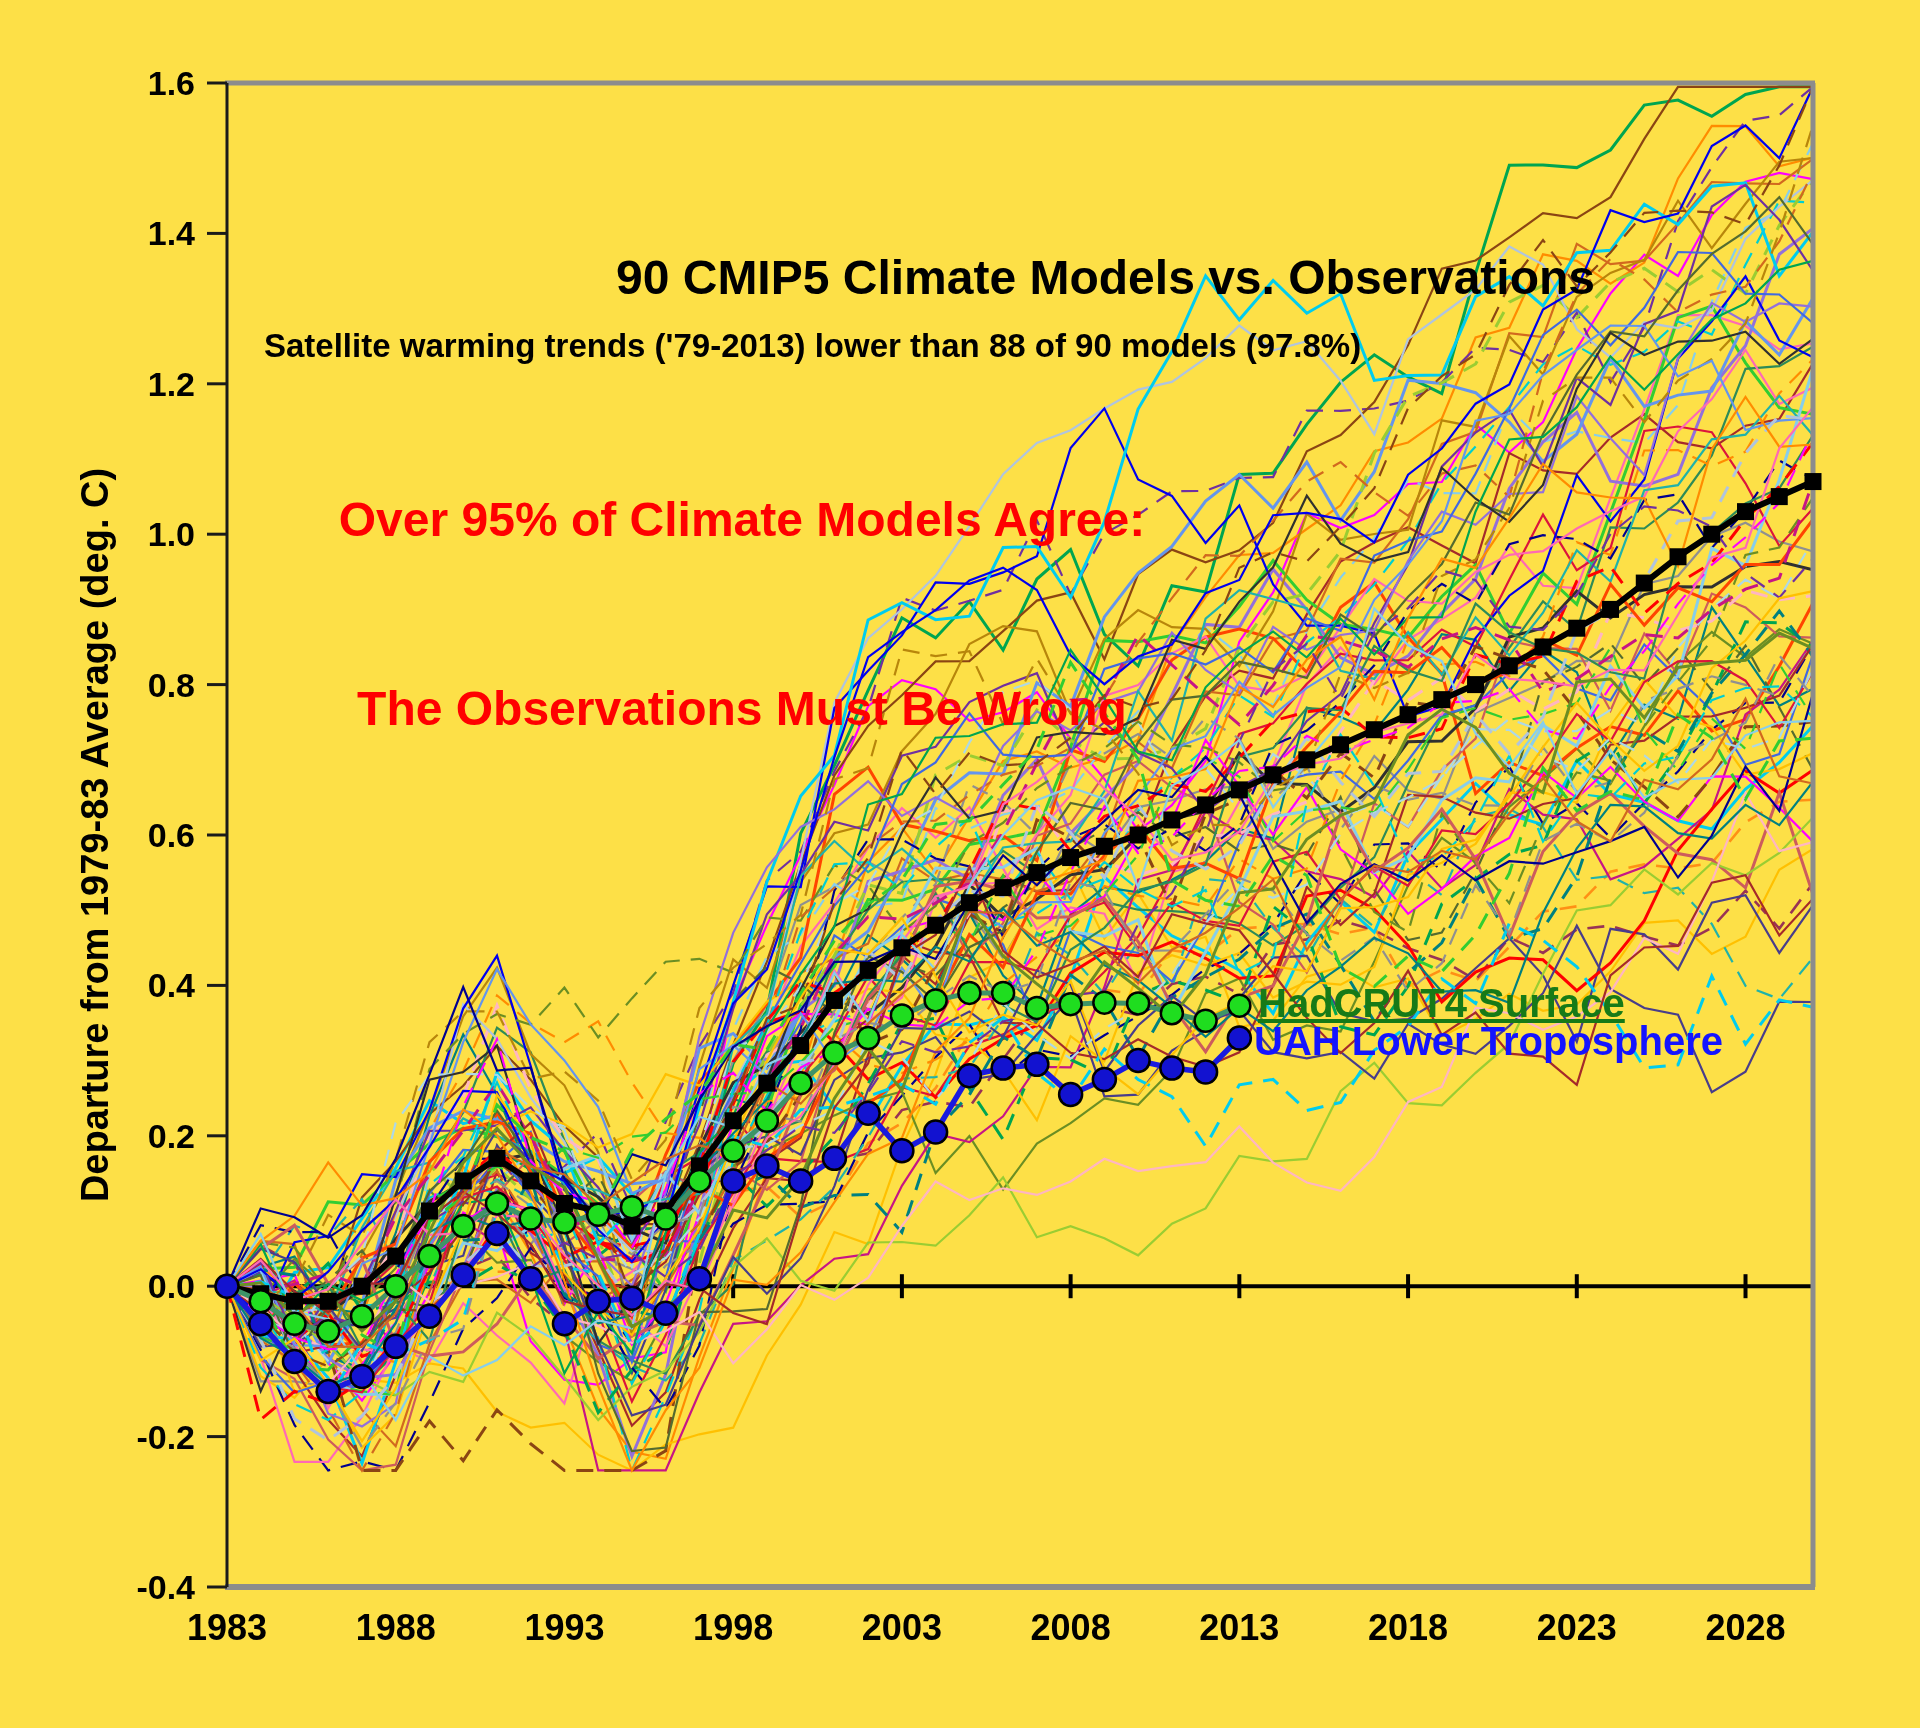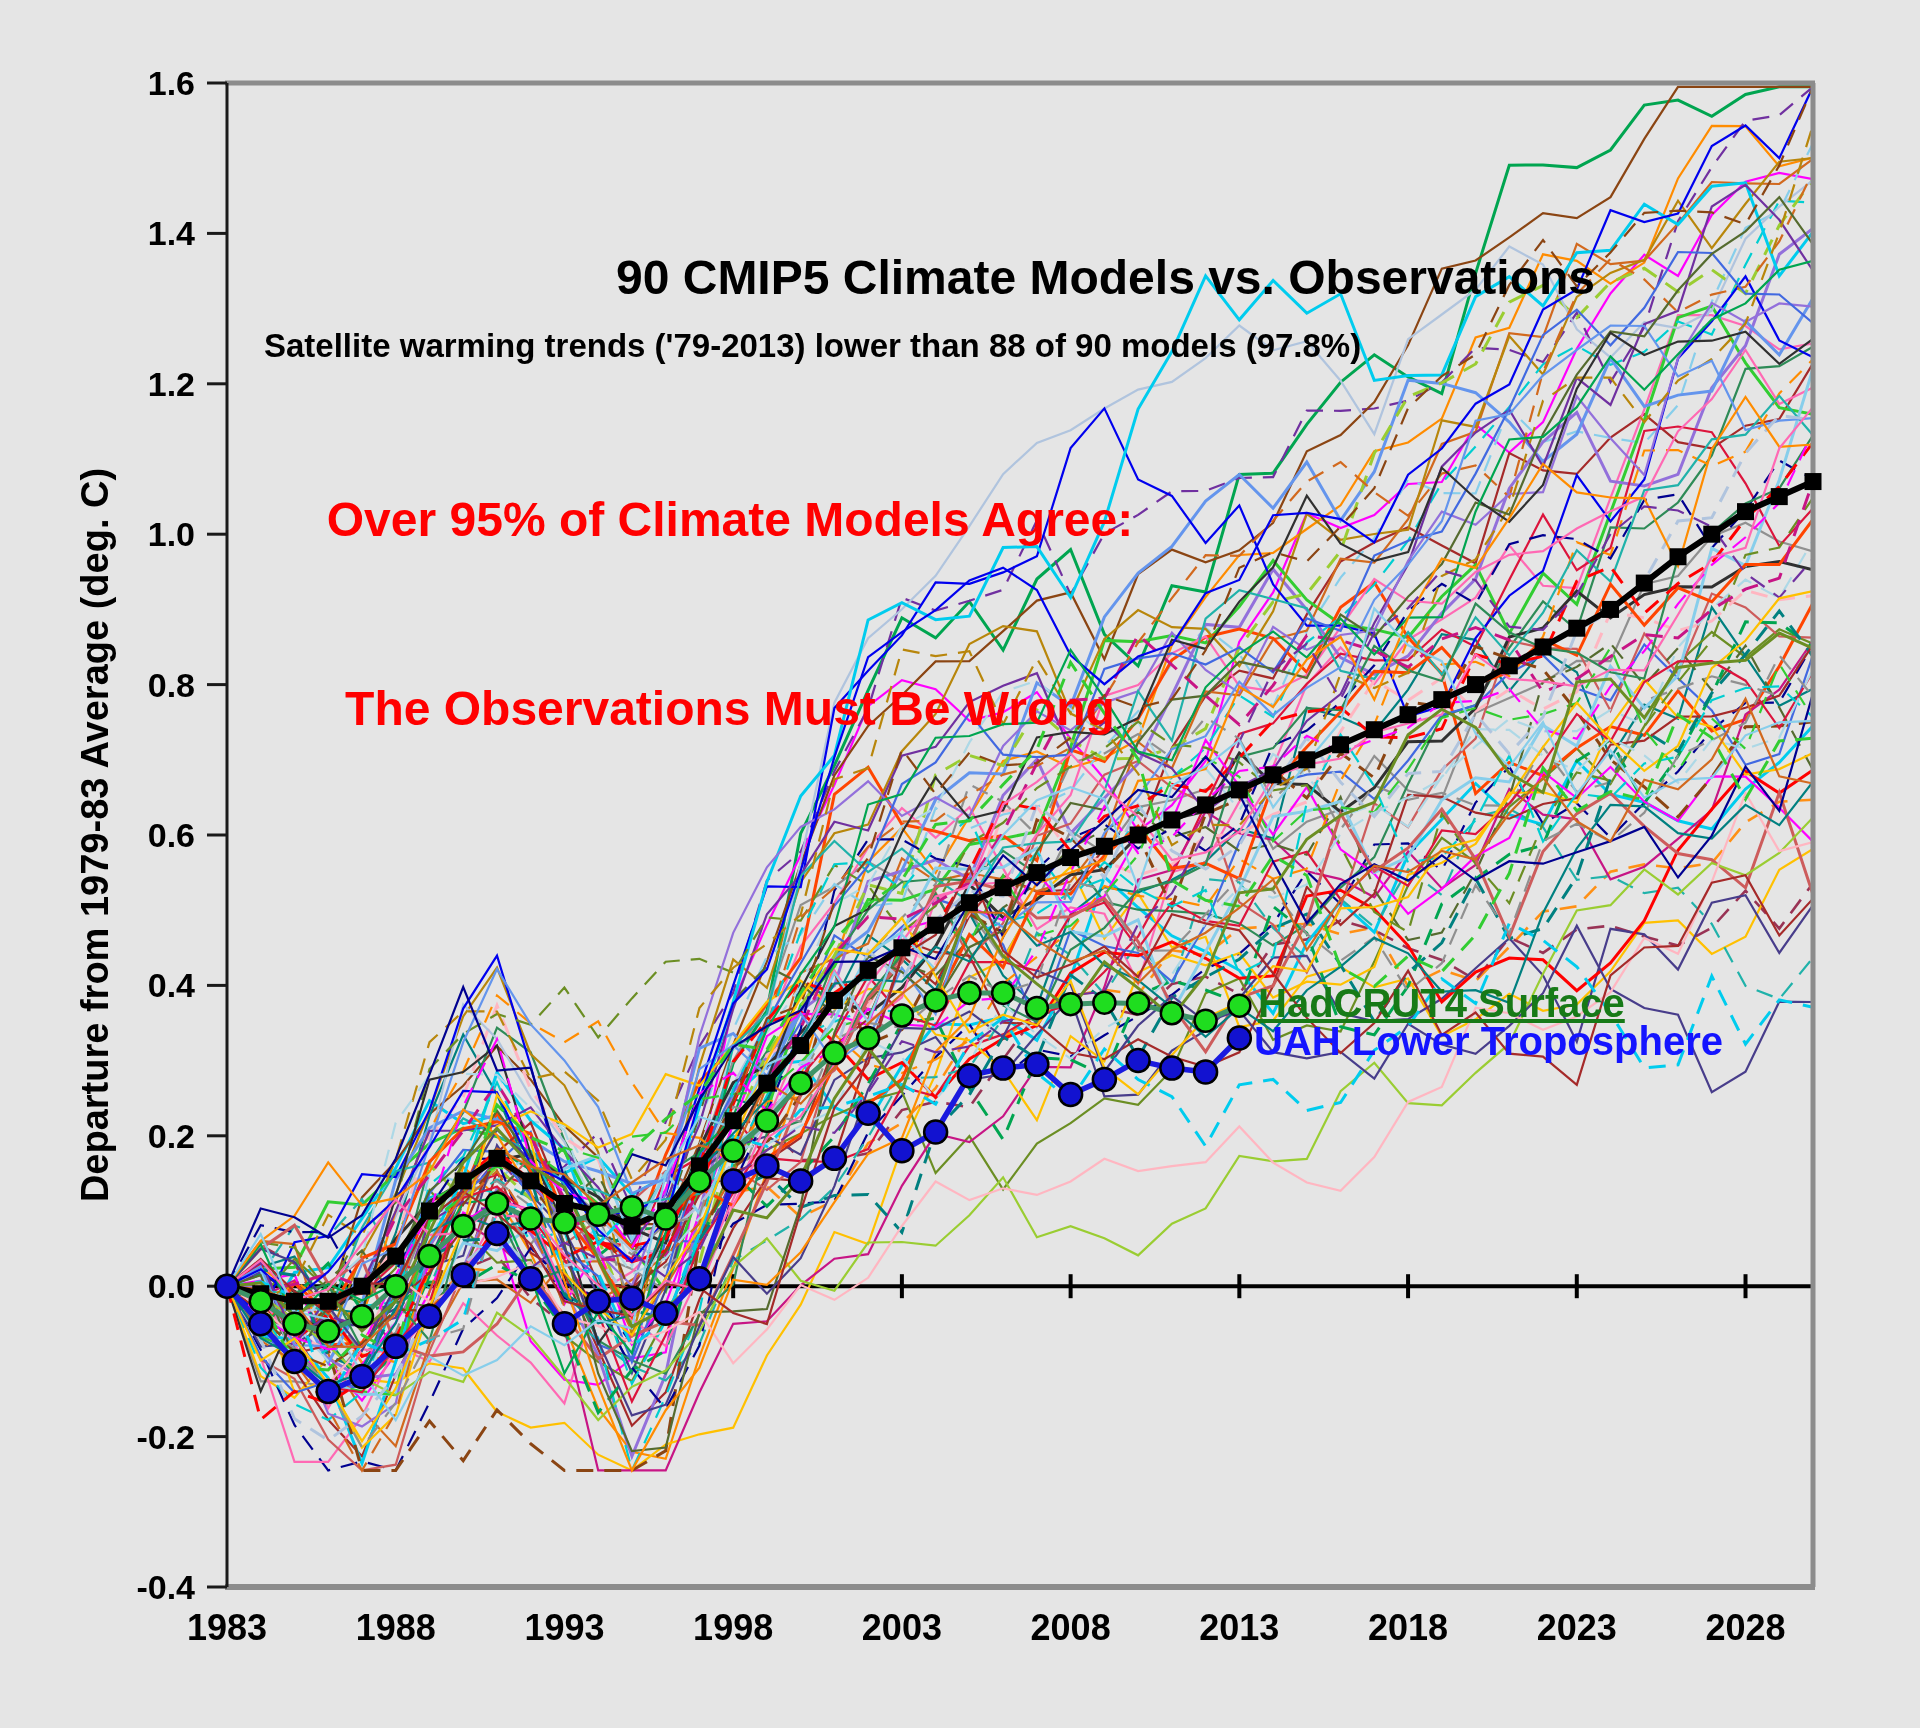--- a/index.html
+++ b/index.html
@@ -1,17 +1,17 @@
 <!DOCTYPE html>
 <html><head>
 <meta charset="utf-8">
 <style>
   html,body{margin:0;padding:0;background:#ffffff;}
   #stage{
-    position:relative;width:1920px;height:1728px;background:#e5e5e5;overflow:hidden;
+    position:relative;width:1920px;height:1728px;background:#fde047;overflow:hidden;
     font-family:"Liberation Sans","DejaVu Sans",sans-serif;font-weight:bold;color:#000;
   }
   #chart-svg{position:absolute;left:0;top:0;}
   .txt{position:absolute;white-space:pre;}
   #title-block{left:195px;top:118px;width:1400px;text-align:right;font-size:48px;line-height:64px;color:#000;}
   #subtitle-block{left:264px;top:246px;font-size:33px;line-height:40px;color:#000;}
   #callout-block{left:230px;top:362px;width:1000px;text-align:center;font-size:48px;line-height:63px;}
   #y-axis-title{left:95px;top:835px;transform:translate(-50%,-50%) rotate(-90deg);font-size:38px;}
   .legend-label{position:absolute;font-size:40px;white-space:nowrap;}
   #legend-hadcrut4{left:1258px;top:981px;}
@@ -293,21 +293,21 @@
     </svg>
 
   <div class="txt" id="title-block">
     <div>90 CMIP5 Climate Models vs. Observations</div>
   </div>
 
   <div class="txt" id="subtitle-block">
     <div>Satellite warming trends ('79-2013) lower than 88 of 90 models (97.8%)</div>
   </div>
 
-  <div class="txt" id="callout-block" style="color: rgb(255, 0, 0);">
+  <div class="txt" id="callout-block" style="color: rgb(255, 0, 0); padding-left: 12px;">
     <div>Over 95% of Climate Models Agree:</div>
     <div>The Observations Must Be Wrong</div>
   </div>
 
   <div class="txt" id="y-axis-title">Departure from 1979-83 Average (deg. C)</div>
 
   <div class="legend-label" id="legend-hadcrut4" style="color: rgb(23, 122, 23); text-decoration: underline;">HadCRUT4 Surface</div>
   <div class="legend-label" id="legend-uah" style="color: rgb(20, 20, 255); text-align: center;">UAH Lower Troposphere</div>
 </div>
 

